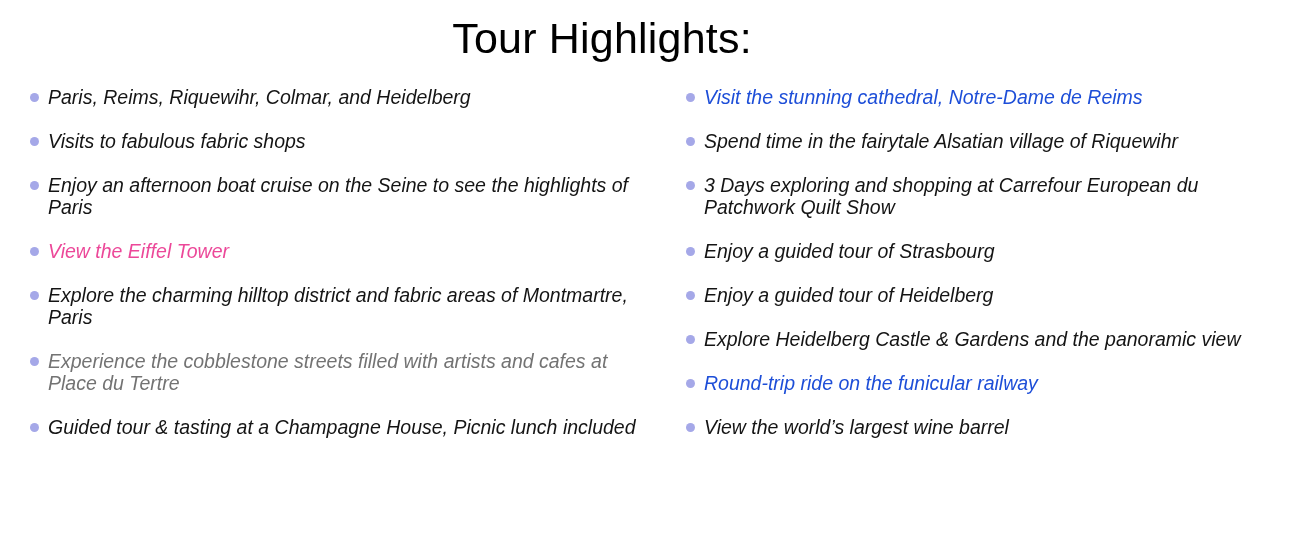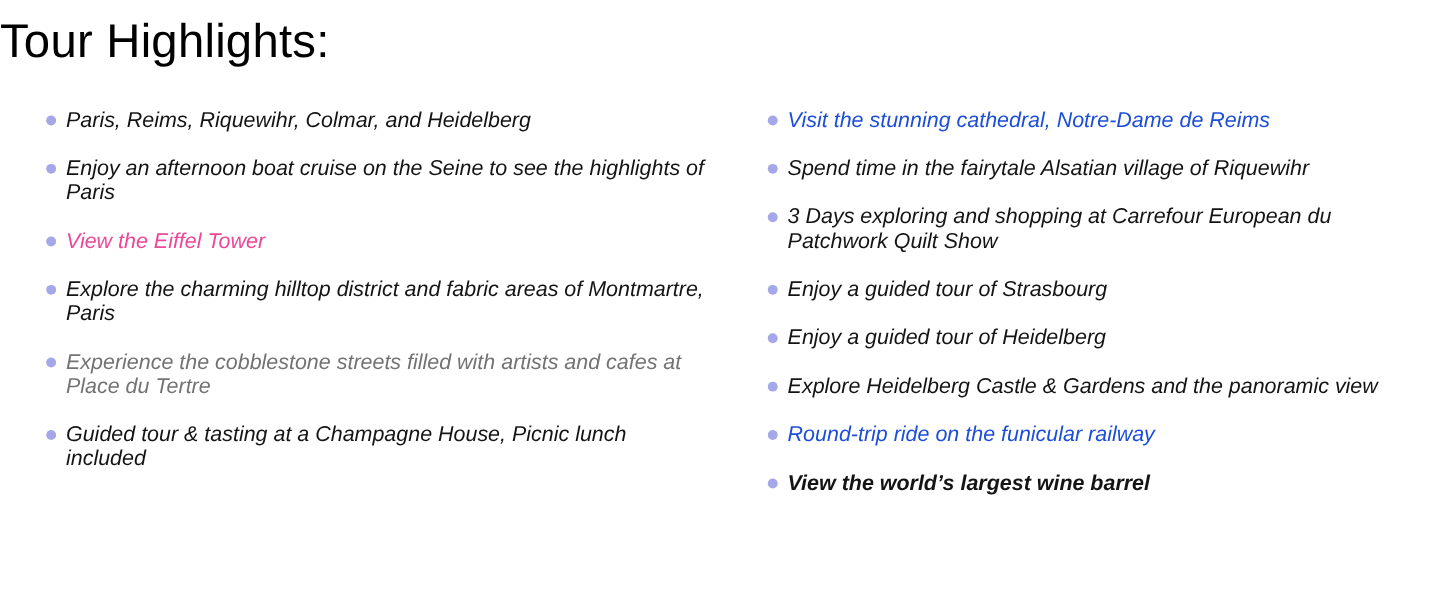--- a/index.html
+++ b/index.html
@@ -19,22 +19,23 @@
   .slide {
     position: absolute;
     inset: 0;
     background: #ffffff;
   }
 
   
   .title {
     position: absolute;
     top: 10px;
-    left: 0;
+    left: 12px;
     width: 1180px;
+    text-align: center;
     font-size: 43px;
     line-height: 56px;
     font-weight: 400;
     font-style: normal;
     color: #000000;
     letter-spacing: 0.2px;
   }
 
   
   .columns {
@@ -53,21 +54,21 @@
     left: 30px;
     width: 625px;
   }
   .col-right {
     left: 686px;
     width: 580px;
   }
 
   ul.bullets {
     list-style: none;
-    margin: 12px;
+    margin: 0;
     padding: 0;
   }
 
   li.bullet-item {
     position: relative;
     padding-left: 18px;
     font-style: italic;
     font-weight: 400;
     color: #141414;
     font-size: 19.5px;
@@ -102,20 +103,24 @@
 
   <div class="title">Tour Highlights:</div>
 
   <div class="columns">
 
     <div class="col col-left">
       <ul class="bullets">
         <li class="bullet-item" style="color: rgb(20, 20, 20);">
           <span class="bullet-dot" style="background: rgb(165, 168, 232);"></span>
           <span class="bullet-text">Paris, Reims, Riquewihr, Colmar, and Heidelberg</span>
+        </li>
+        <li class="bullet-item" style="color: rgb(20, 20, 20);">
+          <span class="bullet-dot" style="background: rgb(165, 168, 232);"></span>
+          <span class="bullet-text">Visits to fabulous fabric shops</span>
         </li>
         <li class="bullet-item" style="color: rgb(20, 20, 20);">
           <span class="bullet-dot" style="background: rgb(165, 168, 232);"></span>
           <span class="bullet-text">Enjoy an afternoon boat cruise on the Seine to see the highlights of Paris</span>
         </li>
         <li class="bullet-item" style="color: #ec4899;">
           <span class="bullet-dot" style="background: rgb(165, 168, 232);"></span>
           <span class="bullet-text">View the Eiffel Tower</span>
         </li>
         <li class="bullet-item" style="color: rgb(20, 20, 20);">
@@ -156,21 +161,21 @@
           <span class="bullet-text">Enjoy a guided tour of Heidelberg</span>
         </li>
         <li class="bullet-item" style="color: rgb(20, 20, 20);">
           <span class="bullet-dot" style="background: rgb(165, 168, 232);"></span>
           <span class="bullet-text">Explore Heidelberg Castle &amp; Gardens and the panoramic view</span>
         </li>
         <li class="bullet-item" style="color: #1d4ed8;">
           <span class="bullet-dot" style="background: rgb(165, 168, 232);"></span>
           <span class="bullet-text">Round-trip ride on the funicular railway</span>
         </li>
-        <li class="bullet-item" style="color: rgb(20, 20, 20); font-weight: bold;">
+        <li class="bullet-item" style="color: rgb(20, 20, 20);">
           <span class="bullet-dot" style="background: rgb(165, 168, 232);"></span>
           <span class="bullet-text">View the world’s largest wine barrel</span>
         </li>
       </ul>
     </div>
 
   </div>
 </div>
 
 </body></html>

